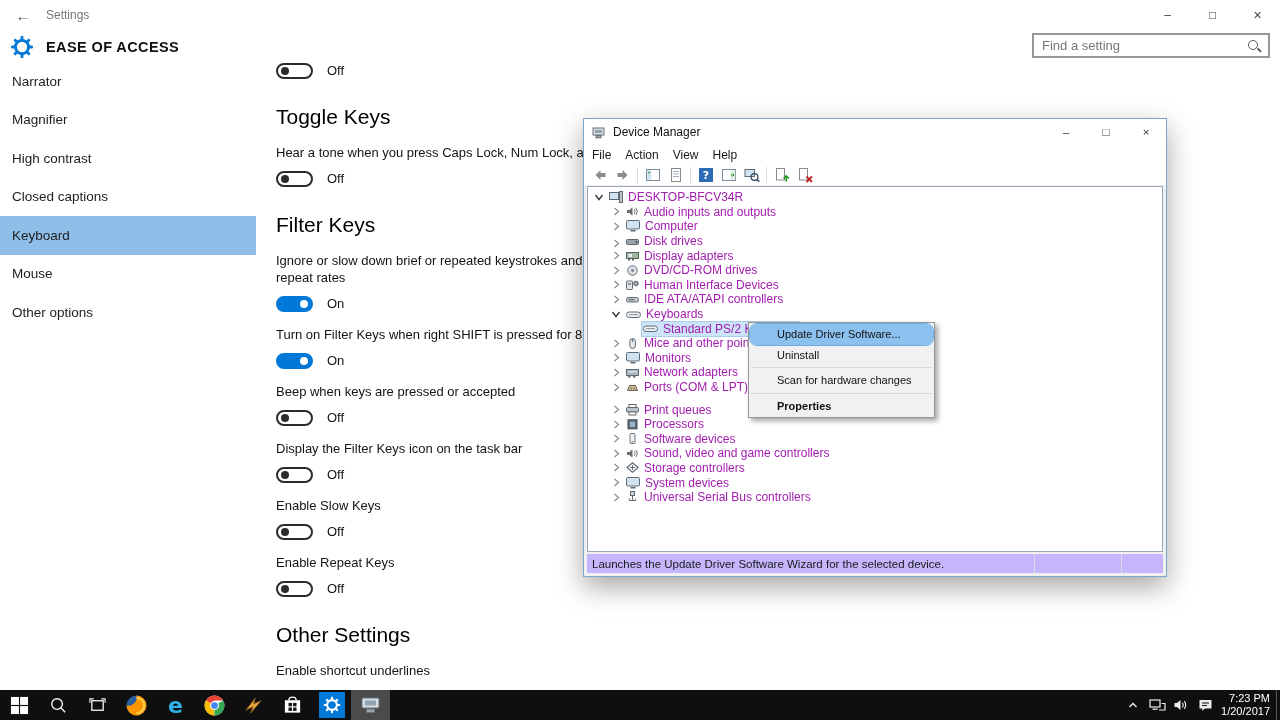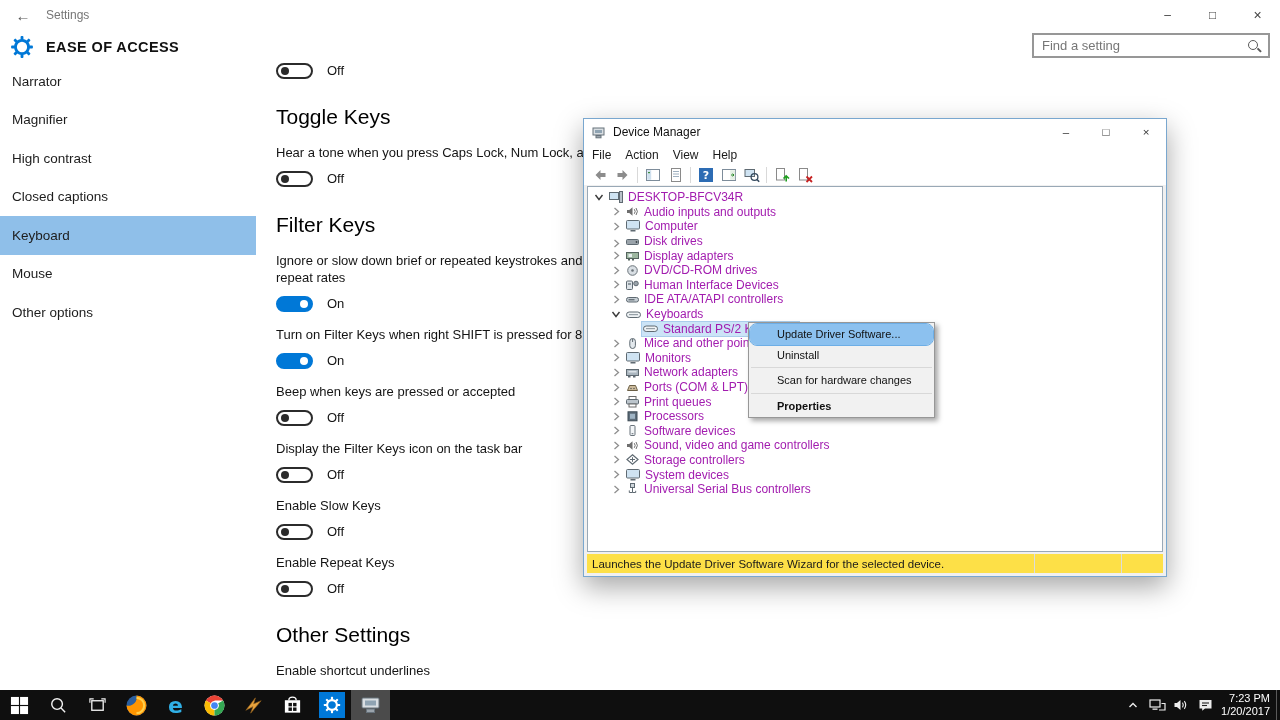--- a/index.html
+++ b/index.html
@@ -50,21 +50,21 @@
   .menu-item{padding:0 7px;font-size:12px;color:#1a1a1a;}
   .dm-toolbar{position:absolute;top:45px;left:0;right:0;height:22px;background:#fff;display:flex;align-items:center;padding-left:4px;border-bottom:1px solid #f0f0f0;}
   .tb-btn{width:23px;height:20px;display:flex;align-items:center;justify-content:center;}
   .tb-sep{width:1px;height:16px;background:#d9d9d9;margin:0 3px;}
   .dm-tree{position:absolute;top:67px;left:3px;right:3px;bottom:24px;background:#fff;border:1px solid #99a8b6;padding-top:3px;overflow:hidden;}
   .tree-row{display:flex;align-items:center;height:14.6px;font-size:12px;color:#a21caf;white-space:nowrap;}
   .chev{width:10px;margin-right:4px;display:inline-flex;justify-content:center;flex:none;}
   .tree-label-wrap{display:inline-flex;align-items:center;padding:0 3px 0 1px;height:14px;}
   .tree-label-wrap .ticon{display:inline-flex;margin-right:5px;}
   .tree-label-wrap.tsel{background:#cce4f7;outline:1px solid #aacdeb;}
-  .dm-statusbar{position:absolute;left:3px;right:3px;bottom:3px;height:19px;background:#fde047;display:flex;align-items:center;font-size:11.5px;color:#1a1a1a;}
+  .dm-statusbar{position:absolute;left:3px;right:3px;bottom:3px;height:19px;background:#c4b5fd;display:flex;align-items:center;font-size:11.5px;color:#1a1a1a;}
   .sb-text{width:447px;padding-left:5px;overflow:hidden;white-space:nowrap;}
   .sb-cell{height:100%;border-left:1px solid #dcdcdc;}
   .sb-cell.c1{width:87px;}
   .sb-cell.c2{flex:1;}
 
   
   .ctx-menu{position:absolute;left:748px;top:322px;width:187px;background:#f1f1f1;border:1px solid #979797;
     box-shadow:3px 3px 5px rgba(0,0,0,.35);z-index:20;padding:1px;}
   .ctx-item{height:20.5px;display:flex;align-items:center;padding-left:27px;font-size:11px;color:#111;border-radius:7px;}
   .ctx-item.hl{background:#8cc1ef;outline:1px solid #6daee6;}
@@ -507,21 +507,21 @@
           <span class="ticon">
             <svg width="13" height="11" viewBox="0 0 13 11">
               <path d="M1.5 8.5 L3.5 3.5 h6 l2 5 z" fill="#cdbc9d" stroke="#6b5f46"></path>
               <circle cx="5" cy="6.5" r="0.7" fill="#4a4a4a"></circle>
               <circle cx="8" cy="6.5" r="0.7" fill="#4a4a4a"></circle>
             </svg>
           </span>
           <span class="tlabel">Ports (COM &amp; LPT)</span>
         </span>
       </div>
-      <div class="tree-row" style="padding-left: 23px;">
+      <div class="tree-row" style="padding-left: 23px; margin-top: 8px;">
         <span class="chev">
           <svg width="9" height="9" viewBox="0 0 9 9">
             <path d="M2.5 1 L6.5 4.5 L2.5 8" fill="none" stroke="#8f8f8f" stroke-width="1.3"></path>
           </svg>
         </span>
         <span class="tree-label-wrap">
           <span class="ticon">
             <svg width="13" height="12" viewBox="0 0 13 12">
               <rect x="3" y="0.5" width="7" height="3" fill="#fff" stroke="#6a6a6a"></rect>
               <rect x="0.5" y="3.5" width="12" height="4.5" rx="1" fill="#bcc5cc" stroke="#5f6a72"></rect>

